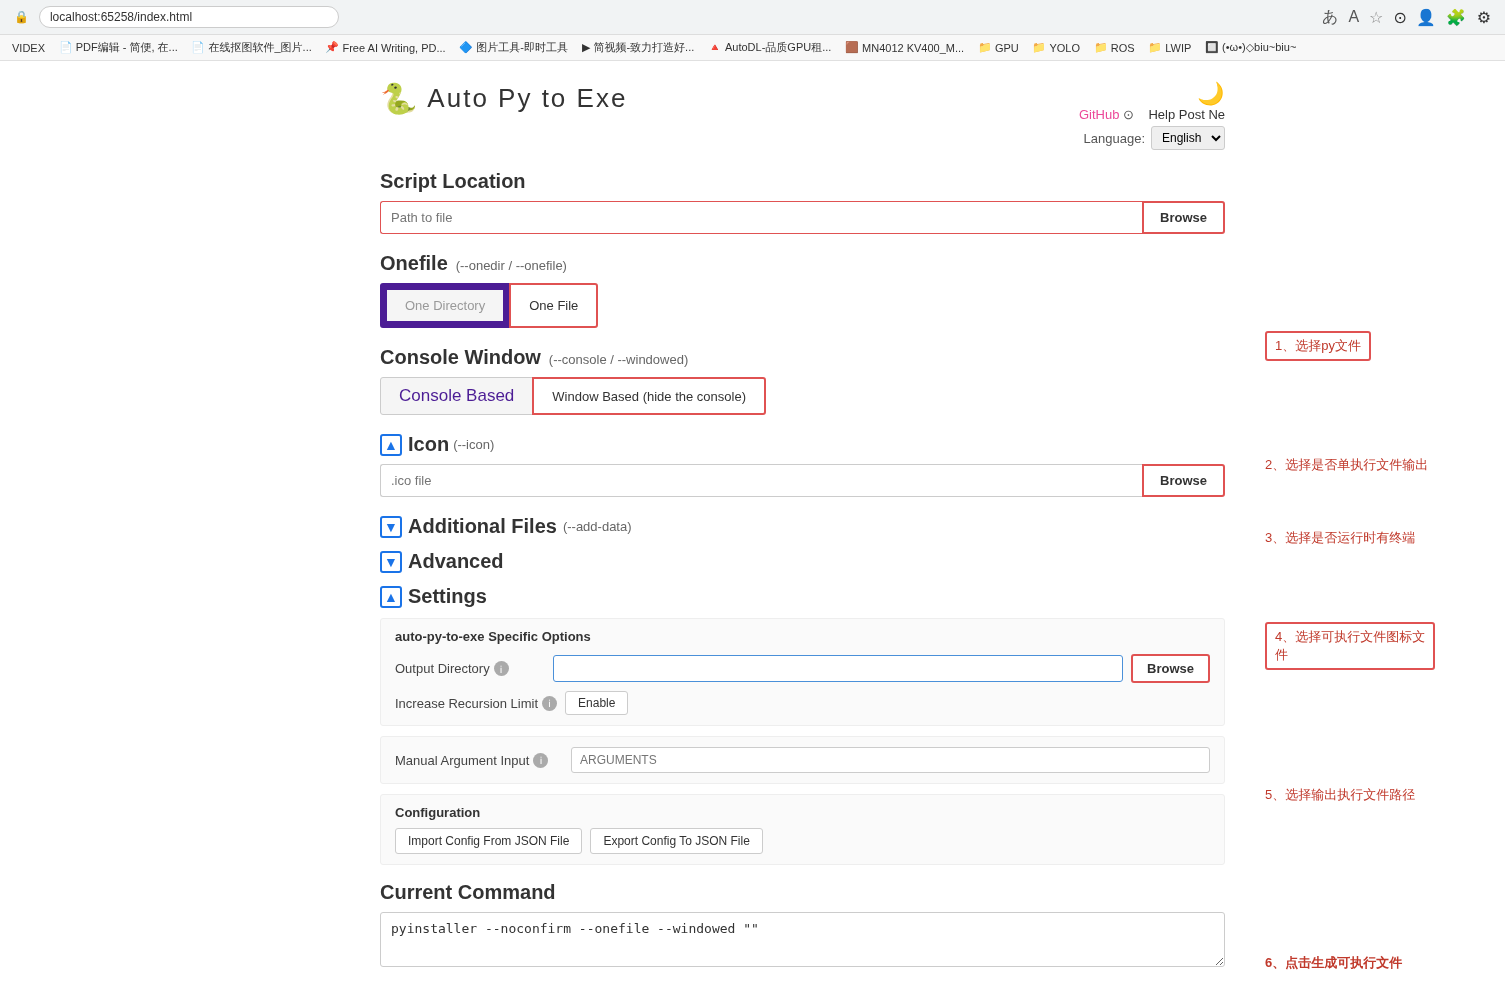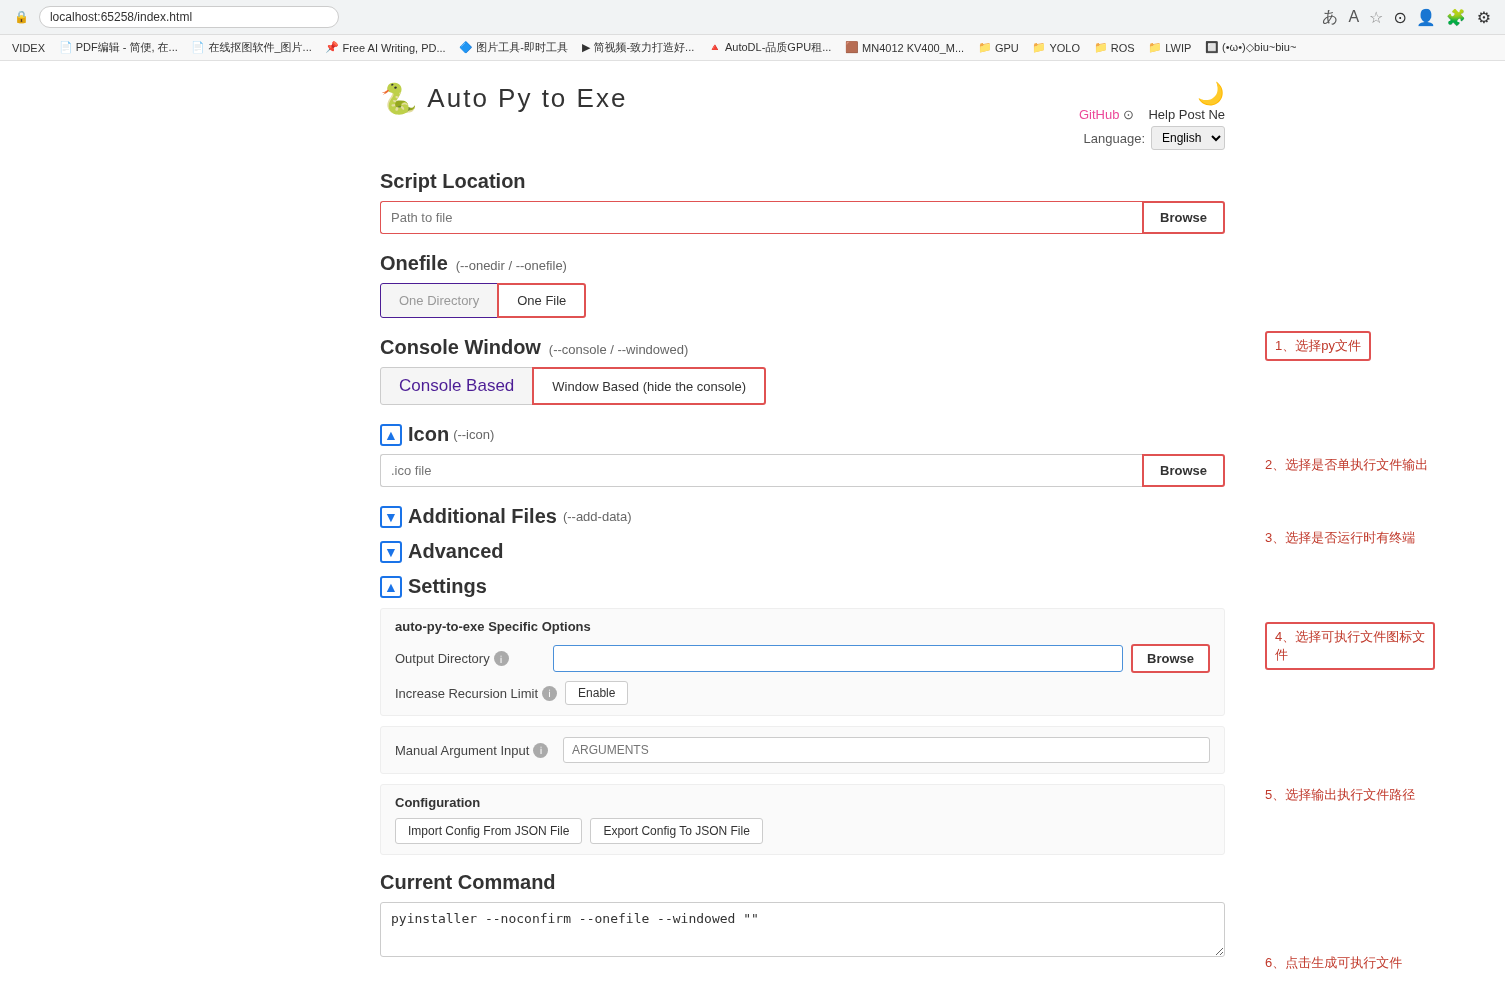--- a/index.html
+++ b/index.html
@@ -99,21 +99,21 @@
         <button style="padding:7px 16px; background:#fff; border:2px solid #e05252; border-radius:0 3px 3px 0; cursor:pointer; font-size:13px; font-weight:bold; color:#333;">Browse</button>
       </div>
     </div>
 
     <div class="section">
       <div style="margin-bottom:8px;">
         <span style="font-size:20px; font-weight:bold; color:#333;">Onefile</span>
         <span style="font-size:13px; color:#666; margin-left:4px;">(--onedir / --onefile)</span>
       </div>
       <div style="display:flex; gap:0;">
-        <button style="padding:8px 18px; border:1px solid #4c1d95; background:#f5f5f5; cursor:pointer; font-size:13px; color:#999; border-radius:3px 0 0 3px;">One Directory</button>
+        <button style="padding:8px 18px; border:7px solid #4c1d95; background:#f5f5f5; cursor:pointer; font-size:13px; color:#999; border-radius:3px 0 0 3px;">One Directory</button>
         <button style="padding:8px 18px; border:2px solid #e05252; background:#fff; cursor:pointer; font-size:13px; color:#333; font-weight:500; border-radius:0 3px 3px 0; margin-left:-1px;">One File</button>
       </div>
     </div>
 
     <div class="section">
       <div style="margin-bottom:8px;">
         <span style="font-size:20px; font-weight:bold; color:#333;">Console Window</span>
         <span style="font-size:13px; color:#666; margin-left:4px;">(--console / --windowed)</span>
       </div>
       <div style="display:flex; gap:0;">
@@ -170,21 +170,21 @@
         <div style="display:flex; align-items:center; gap:8px;">
           <div style="display:flex; align-items:center; gap:4px; min-width:150px;">
             <span style="font-size:13px; color:#444;">Increase Recursion Limit</span>
             <span style="display:inline-flex; width:15px; height:15px; border-radius:50%; background:#aaa; color:#fff; font-size:10px; align-items:center; justify-content:center; cursor:help;">ℹ</span>
           </div>
           <button style="padding:4px 12px; background:#fff; border:1px solid #ccc; border-radius:3px; cursor:pointer; font-size:12px; color:#333;">Enable</button>
         </div>
       </div>
 
       <div style="padding:10px 14px; background:#fafafa; border:1px solid #eee; border-radius:3px; margin-bottom:10px;">
-        <div style="display:flex; align-items:center; gap:8px;">
+        <div style="display:flex; align-items:center; gap:16px;">
           <div style="display:flex; align-items:center; gap:4px; min-width:160px;">
             <span style="font-size:13px; color:#444;">Manual Argument Input</span>
             <span style="display:inline-flex; width:15px; height:15px; border-radius:50%; background:#aaa; color:#fff; font-size:10px; align-items:center; justify-content:center; cursor:help;">ℹ</span>
           </div>
           <input type="text" style="flex: 1 1 0%; padding: 5px 8px; border: 1px solid rgb(204, 204, 204); border-radius: 3px; font-size: 12px; color: rgb(187, 187, 187); background: rgb(255, 255, 255); outline: none;" placeholder="ARGUMENTS">
         </div>
       </div>
 
       <div style="padding:10px 14px; background:#fafafa; border:1px solid #eee; border-radius:3px;">
         <div style="font-size:13px; font-weight:bold; color:#333; margin-bottom:8px;">Configuration</div>
@@ -213,20 +213,20 @@
     <div style="margin-bottom:75px; white-space:nowrap; display:inline-block;">
       <span>3、选择是否运行时有终端</span>
     </div>
     <div style="margin-bottom:116px; border: 2px solid #e05252; padding:4px 8px; display:inline-block; border-radius:3px;">
       <span>4、选择可执行文件图标文</span><br>
       <span>件</span>
     </div>
     <div style="margin-bottom:150px; white-space:nowrap; display:inline-block;">
       <span>5、选择输出执行文件路径</span>
     </div>
-    <div style="margin-bottom:10px; white-space:nowrap; display:inline-block;">
+    <div style="margin-bottom:10px; white-space:nowrap; display:inline-block;font-weight:bold;">
       <span>6、点击生成可执行文件</span>
     </div>
     <div style="font-size:11px; color:#999; margin-top:10px;">
       <span>CSDN @哈也不懂的小俊</span>
     </div>
   </div>
 </div>
 
 </body></html>

